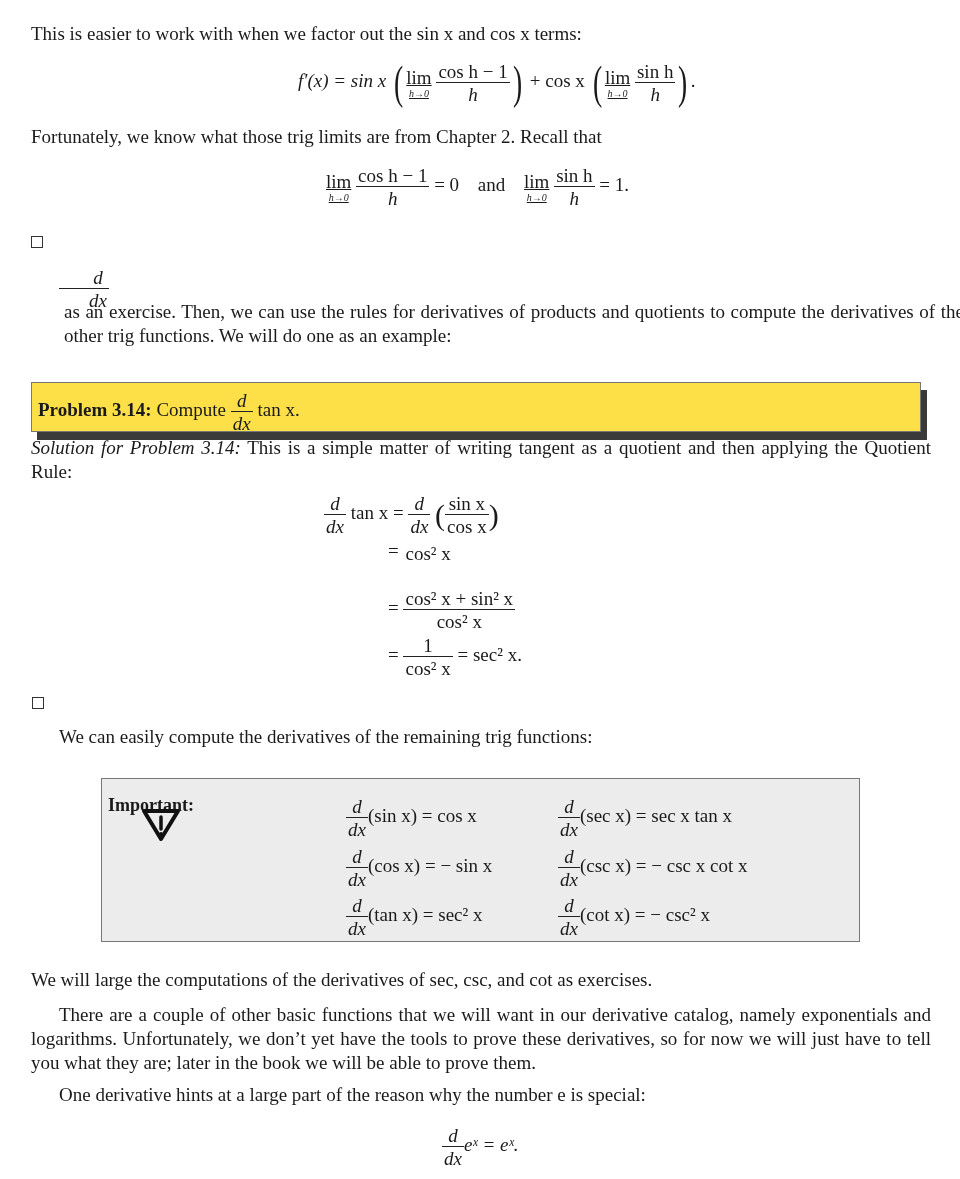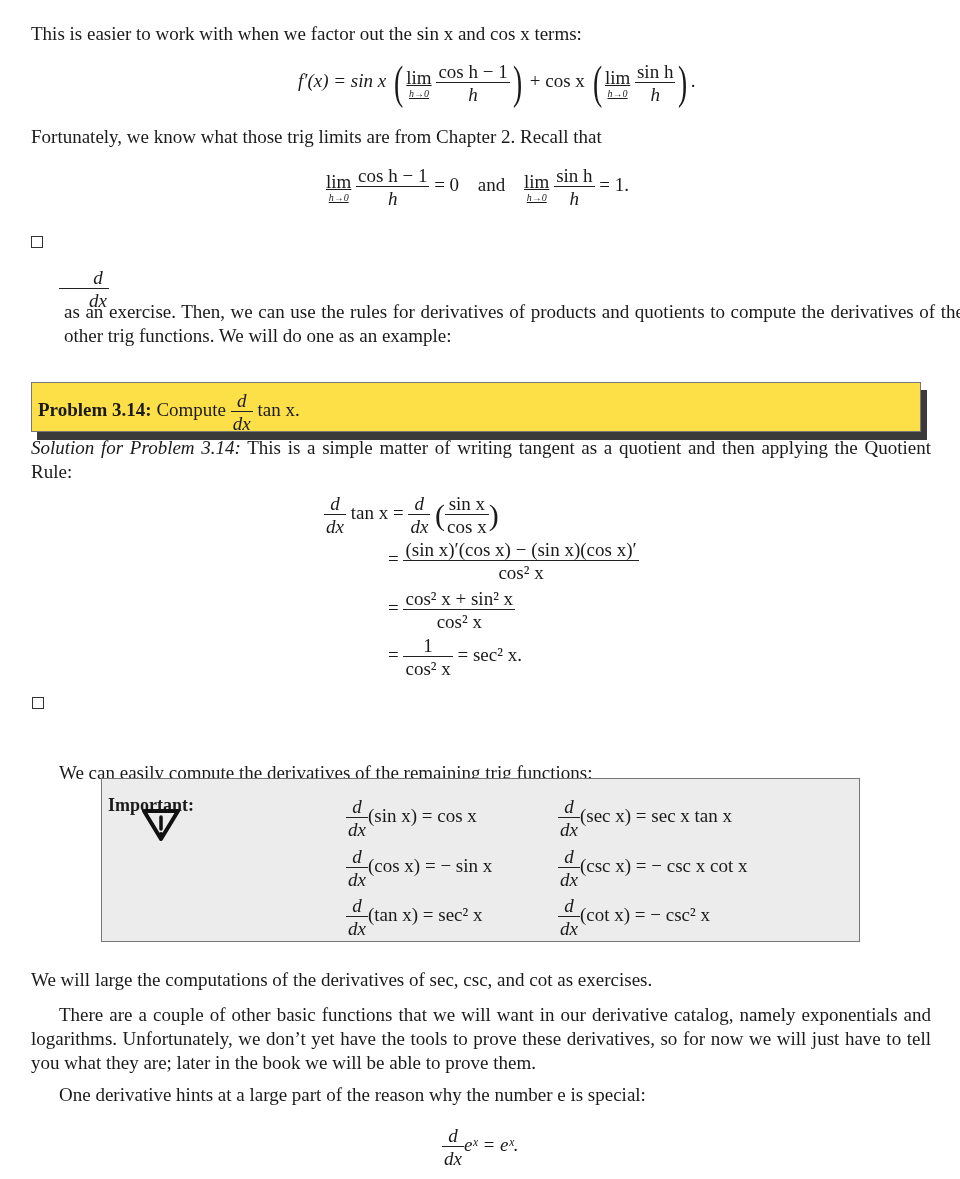--- a/index.html
+++ b/index.html
@@ -82,36 +82,36 @@
 <div>
   <div class="tanrow" style="left:324px; top:494px;">
     <span class="frac" style="font-style:italic;"><span class="num">d</span><span class="den">dx</span></span>
     <span>tan x</span>
     <span>=</span>
     <span class="frac" style="font-style:italic;"><span class="num">d</span><span class="den">dx</span></span>
     <span style="font-size:30px; vertical-align:middle;">(</span><span class="frac"><span class="num">sin x</span><span class="den">cos x</span></span><span style="font-size:30px; vertical-align:middle;">)</span>
   </div>
   <div class="tanrow" style="left:388px; top:540px;">
     <span>=</span>
-    <span class="frac"><span class="num">(sin x)′(cos x) − (sin x)(cos x)′</span><span class="den">cos² x</span></span>
+    <span class="frac"><span class="den">cos² x</span></span>
   </div>
   <div class="tanrow" style="left:388px; top:589px;">
     <span>=</span>
     <span class="frac"><span class="num">cos² x + sin² x</span><span class="den">cos² x</span></span>
   </div>
   <div class="tanrow" style="left:388px; top:636px;">
     <span>=</span>
     <span class="frac"><span class="num">1</span><span class="den">cos² x</span></span>
     <span>= sec² x.</span>
   </div>
 </div>
 
 <span class="qed abs" style="left:32px; top:697px;"></span>
 
-<div class="para indent" style="top:725px;margin-top:36px;">We can easily compute the derivatives of the remaining trig functions:</div>
+<div class="para indent" style="top:725px;">We can easily compute the derivatives of the remaining trig functions:</div>
 
 <div class="important-box">
   <b class="abs" style="left:6px; top:4px; font-size:18px;margin-top:12px;">Important:</b>
   <svg class="abs" style="left:38px; top:28px;" width="42" height="36" viewBox="0 0 42 36">
     <path d="M4 4 L38 4 L21 32 Z" fill="none" stroke="#111" stroke-width="4" stroke-linejoin="round"></path>
     <line x1="21" y1="10" x2="21" y2="22" stroke="#111" stroke-width="3.5" stroke-linecap="round"></line>
     <circle cx="21" cy="27" r="2" fill="#111"></circle>
   </svg>
 
   <div class="deriv-cell" style="left:244px; top:18px;">

